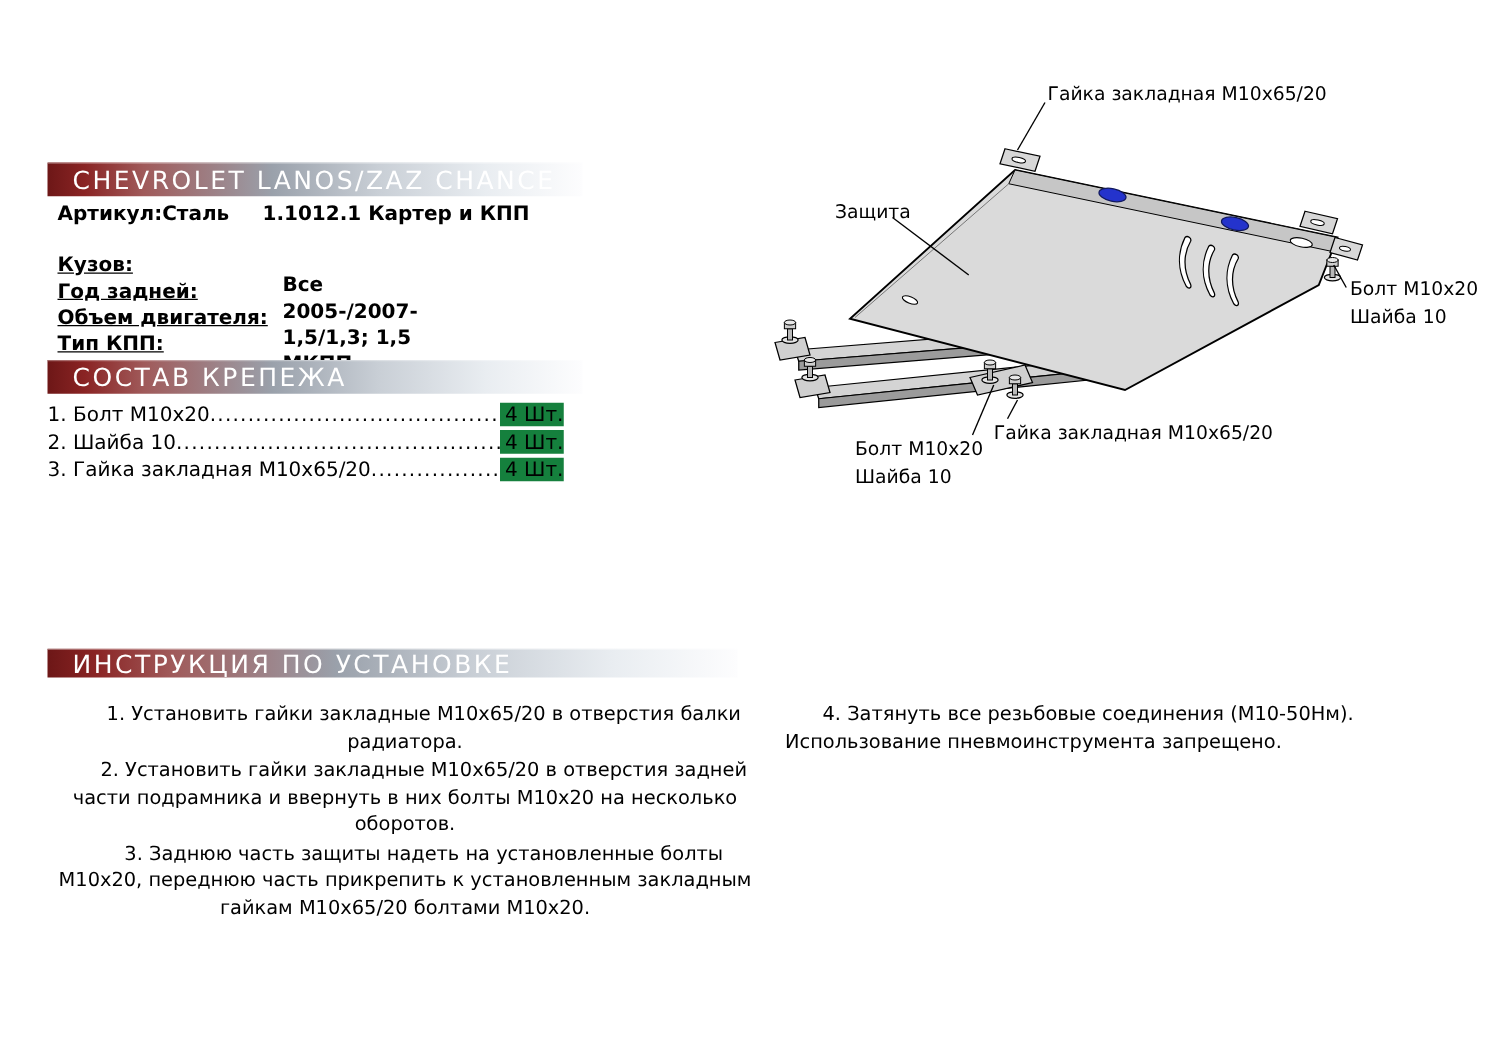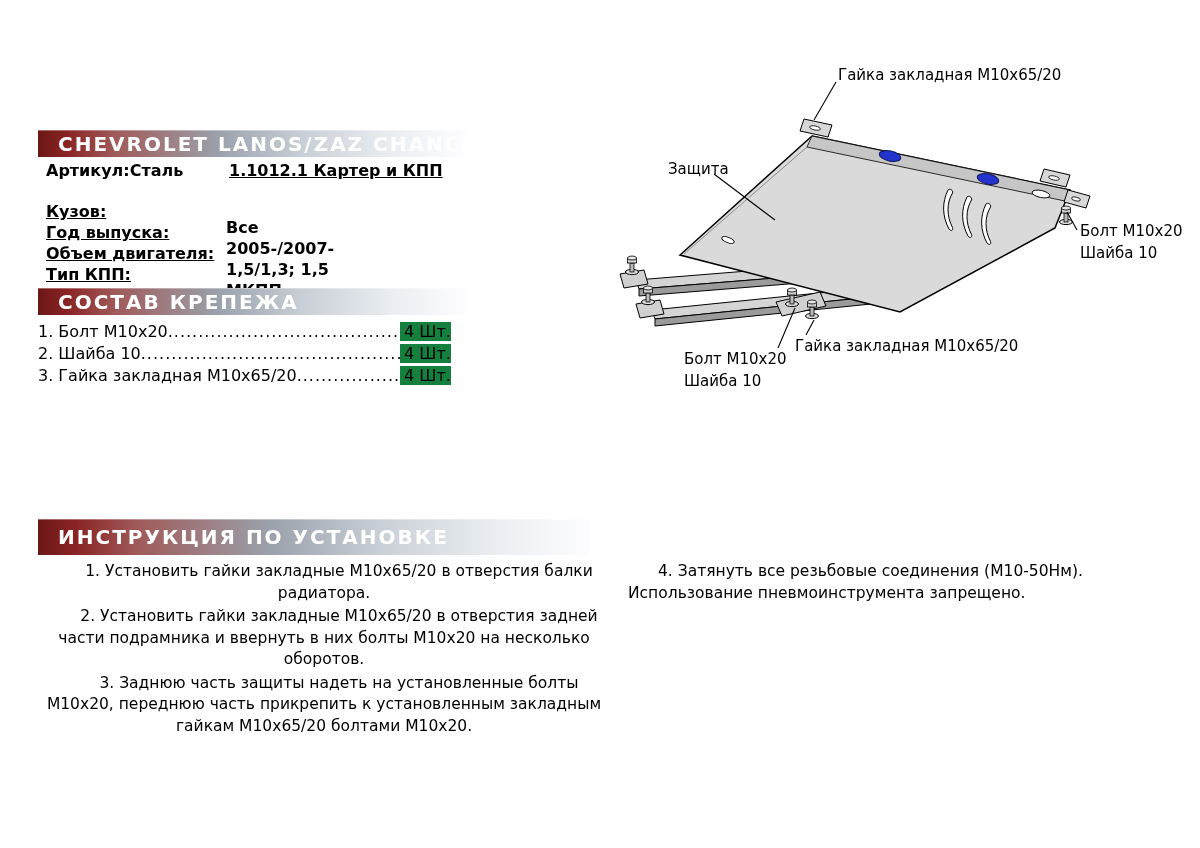--- a/index.html
+++ b/index.html
@@ -1,32 +1,32 @@
 <!DOCTYPE html>
 <html><head>
 <meta charset="utf-8">
 <style>
   html,body{margin:0;padding:0;background:#fff;}
   .page{position:relative;width:1200px;height:848px;background:#ffffff;overflow:hidden;
         font-family:"DejaVu Sans","Liberation Sans",sans-serif;color:#000;}
 
   
   .bar{position:absolute;left:38px;height:27px;display:flex;align-items:center;
-       padding-left:20px;box-sizing:border-box;color:#fff;font-weight:bold;
+       padding-left:20px;box-sizing:border-box;color:#fff;font-weight:normal;
        font-size:20px;letter-spacing:2px;white-space:nowrap;
        background:linear-gradient(to right,#6d1717 0%,#8a2424 7%,#a05a5a 18%,
                   #9aa1ab 42%,#c9cfd6 62%,#e9edf1 82%,#fdfdfe 100%);
        box-shadow:inset 0 1px 0 rgba(255,255,255,.35);}
   .bar1{top:130px;width:428px;}
   .bar2{top:288px;width:428px;}
-  .bar3{top:519px;width:552px;height:36px;}
+  .bar3{top:519px;width:552px;height:23px;}
 
   
   .article-row{position:absolute;left:46px;top:161px;width:480px;font-size:16px;font-weight:bold;}
-  .article-row .val{position:absolute;left:183px;top:0;text-decoration:underline;}
+  .article-row .val{position:absolute;left:164px;top:0;}
   .spec-row{position:absolute;left:46px;width:480px;height:21px;font-size:16px;font-weight:bold;text-decoration:underline;}
   .spec-value{position:absolute;left:180px;top:0;margin-top:16px;}
 
   
   .fx-row{position:absolute;left:38px;width:470px;height:22px;font-size:16px;white-space:nowrap;overflow:hidden;}
   .fx-row .dots{letter-spacing:1px;}
   .fx-row .qty{position:absolute;left:362px;top:0;background:#15803d;padding-left:4px;}
 
   
   .instr{position:absolute;font-size:15.5px;line-height:21.5px;}
@@ -51,21 +51,21 @@
   <div class="article-row">
     <span>Артикул:Сталь</span>
     <span class="val">1.1012.1 Картер и КПП</span>
   </div>
 
   <div class="spec-row" style="top:202px">
     <span>Кузов:</span>
     <span class="spec-value">Все</span>
   </div>
   <div class="spec-row" style="top:223px">
-    <span>Год выпуска:</span>
+    <span>Год задней:</span>
     <span class="spec-value">2005-/2007-</span>
   </div>
   <div class="spec-row" style="top:244px">
     <span>Объем двигателя:</span>
     <span class="spec-value">1,5/1,3; 1,5</span>
   </div>
   <div class="spec-row" style="top:265px">
     <span>Тип КПП:</span>
     <span class="spec-value">МКПП</span>
   </div>

